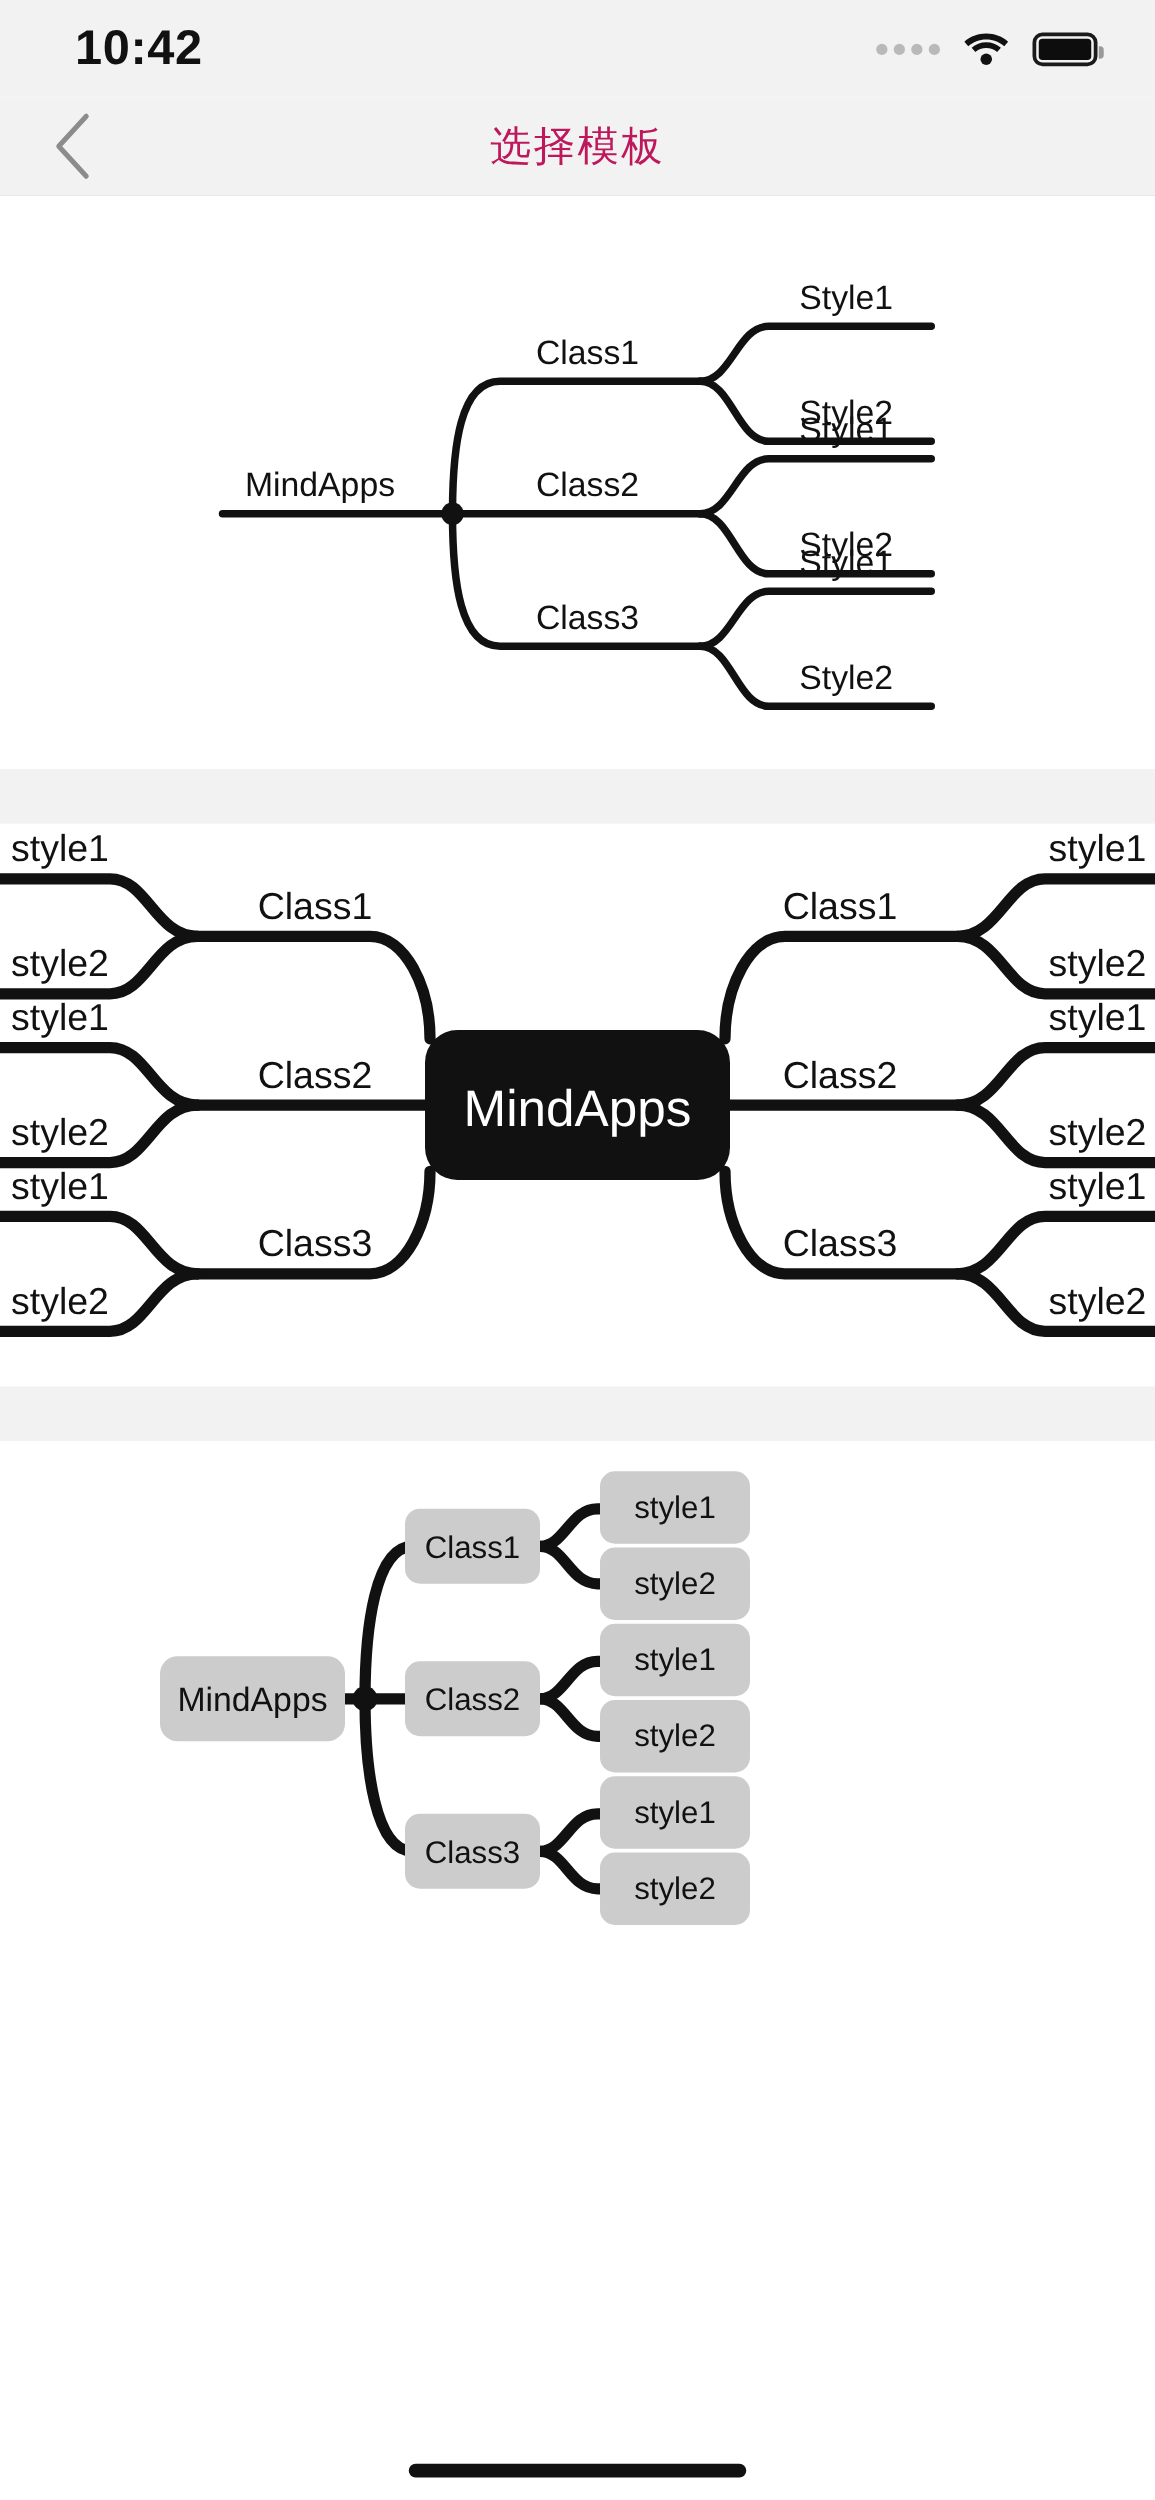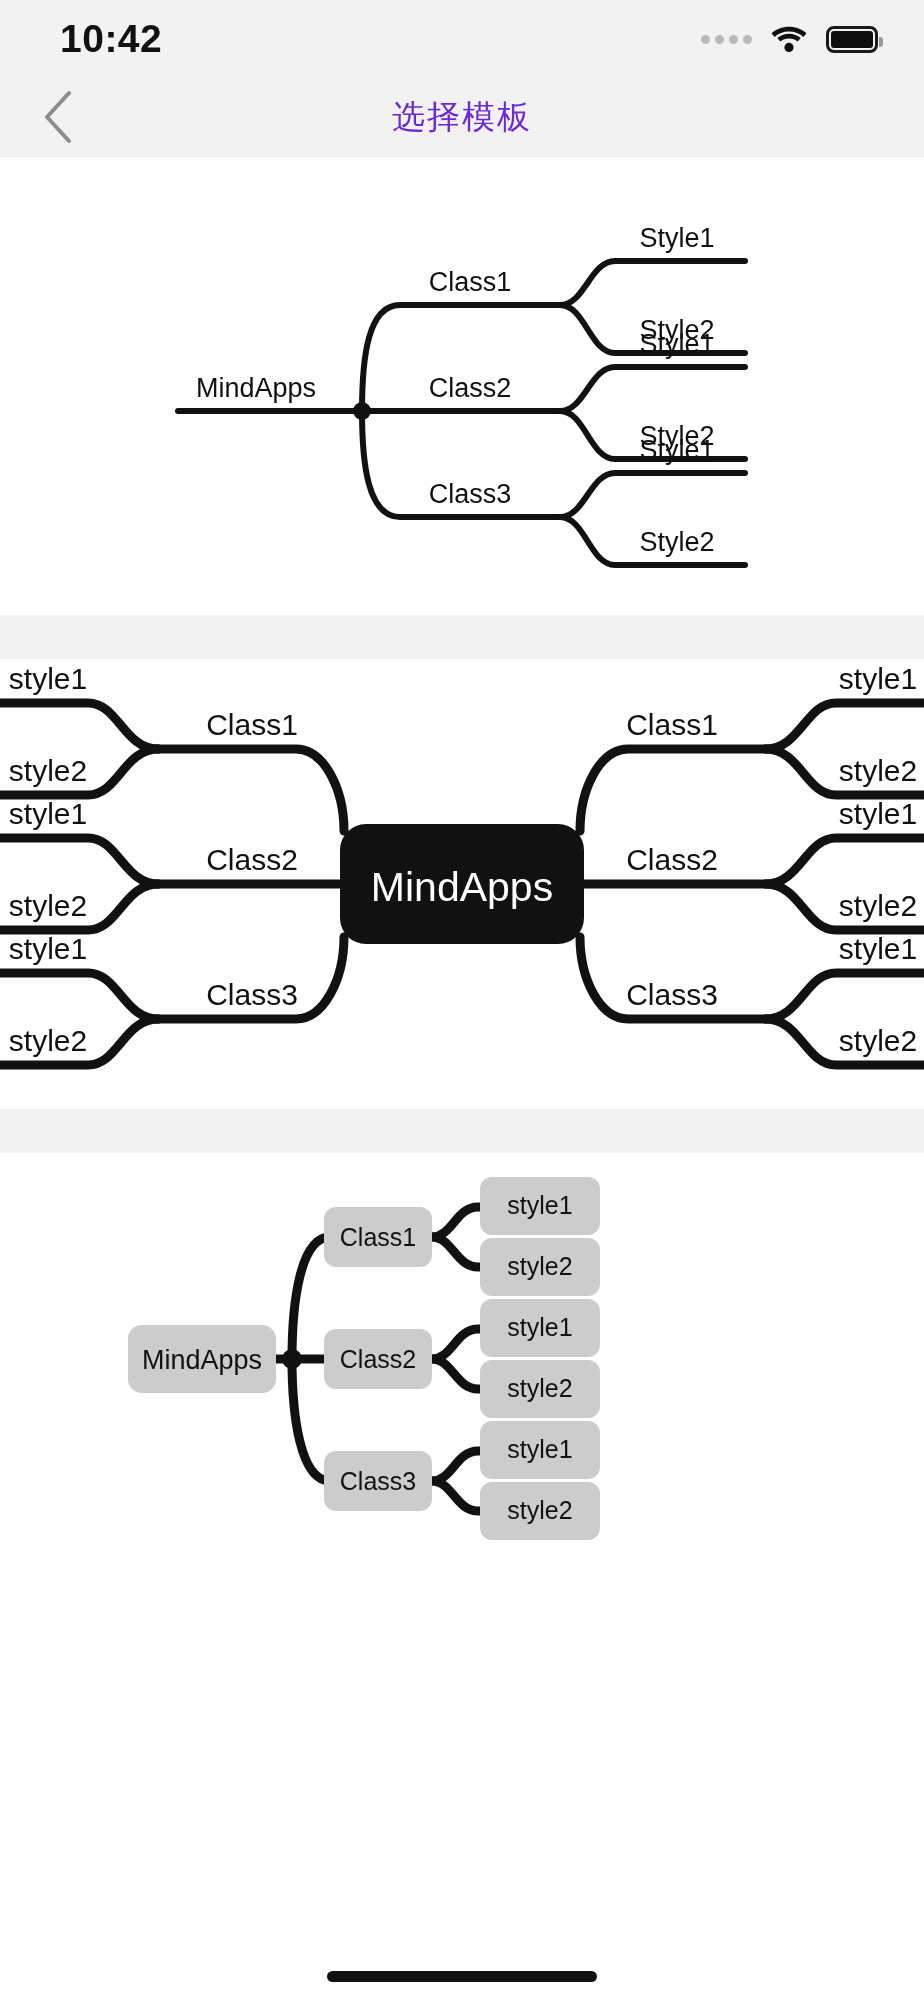--- a/index.html
+++ b/index.html
@@ -42,21 +42,21 @@
     height:78px;background:#f2f2f2;
     display:flex;align-items:center;position:relative;
     border-bottom:1px solid #e8e8e8;
   }
   .back-btn{
     position:absolute;left:30px;top:50%;transform:translateY(-50%);
     width:56px;height:56px;display:flex;align-items:center;justify-content:center;
     cursor:pointer;
   }
   .nav-title{
-    width:100%;text-align:center;font-size:33px;color:#6d28d9;font-weight:500;
+    width:100%;text-align:center;font-size:33px;color:#be185d;font-weight:500;
     letter-spacing:2px;
   }
 
   
   .tpl{background:#ffffff;position:relative;}
   .divider{background:#f2f2f2;width:100%;}
 
   svg{display:block;}
 
   .lbl{font-family:"Liberation Sans","DejaVu Sans",sans-serif;fill:#111;}

